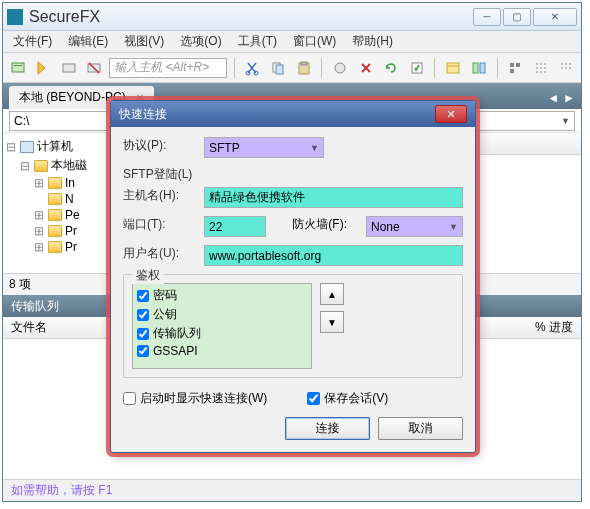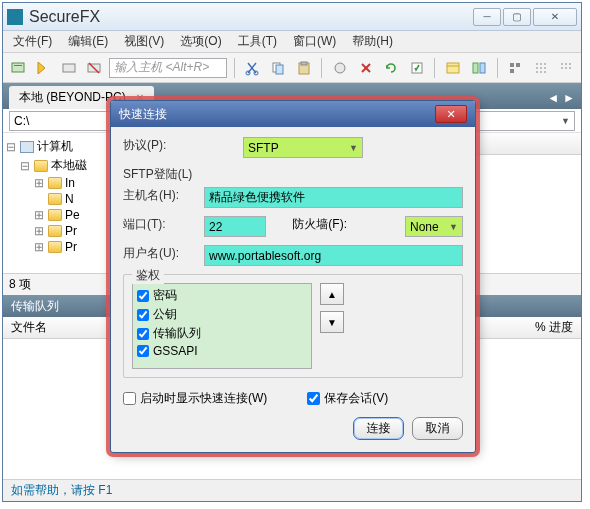--- a/index.html
+++ b/index.html
@@ -46,50 +46,50 @@
 .list-row { padding: 2px 0; color: #333; }
 
 .status-row { height: 22px; border-top: 1px solid #d0d0d0; padding: 0 6px; display: flex; align-items: center; background: #f4f4f4; }
 
 .queue-header { height: 22px; background: linear-gradient(#7a94a8,#5a7489); color: #fff; padding: 0 8px; display: flex; align-items: center; }
 .queue-cols { height: 22px; background: linear-gradient(#fdfdfd,#ececec); border-bottom: 1px solid #d0d0d0; display: flex; align-items: center; padding: 0 8px; }
 .qcol-name { flex: 1; }
 .qcol-prog { width: 60px; text-align: right; }
 .queue-body { flex: 1; background: #fff; min-height: 40px; }
 
-.statusbar { height: 22px; background: #f0f0f0; border-top: 1px solid #d0d0d0; padding: 0 8px; display: flex; align-items: center; color: #0369a1; }
+.statusbar { height: 22px; background: #f0f0f0; border-top: 1px solid #d0d0d0; padding: 0 8px; display: flex; align-items: center; color: #8b5cf6; }
 
 
 .dialog { position: absolute; left: 110px; top: 100px; width: 366px; background: #f0f0f0; border: 1px solid #3b5d8f; box-shadow: 0 0 0 4px rgba(220,80,80,0.85), 2px 2px 12px rgba(0,0,0,0.4); border-radius: 3px; }
 .dlg-title { height: 26px; background: linear-gradient(#6a8cc4,#3c5f9e); color: #fff; display: flex; align-items: center; padding: 0 8px; border-radius: 2px 2px 0 0; }
 .dlg-title-text { flex: 1; font-size: 12px; font-family: Liberation Mono, monospace; }
 .dlg-close { width: 32px; height: 18px; background: linear-gradient(#e27070,#c73030); border: 1px solid #9e2020; border-radius: 2px; color: #fff; display: flex; align-items: center; justify-content: center; font-size: 11px; }
 .dlg-body { padding: 10px 12px 12px; }
 .form-row { display: flex; align-items: flex-start; margin-bottom: 8px; gap: 19px; }
 .form-label { width: 62px; text-align: left; color: #333; }
-.form-select { height: 21px; border: 1px solid #abadb3; background: #bef264; padding: 0 4px; display: flex; align-items: center; justify-content: space-between; margin-left: 39px; }
+.form-select { height: 21px; border: 1px solid #abadb3; background: #c4b5fd; padding: 0 4px; display: flex; align-items: center; justify-content: space-between; }
 .form-select .arrow { color: #555; font-size: 9px; }
 .form-input { height: 21px; border: 1px solid #abadb3; background: #5eead4; padding: 0 4px; display: flex; align-items: center; }
 .sub-label { color: #333; margin-bottom: 4px; }
 
 .fieldset { border: 1px solid #c8c8c8; border-radius: 2px; padding: 8px; margin-top: 4px; position: relative; }
 .fieldset-legend { position: absolute; top: -8px; left: 8px; background: #f0f0f0; padding: 0 4px; color: #333; }
 .auth-box { display: flex; gap: 8px; }
 .auth-list { width: 180px; height: 86px; border: 1px solid #abadb3; background: #d4eed4; padding: 2px; }
 .auth-item { display: flex; align-items: center; gap: 4px; padding: 1px 2px; }
 .auth-item input { width: 12px; height: 12px; }
 .auth-btns { display: flex; flex-direction: column; gap: 6px; }
 .arrow-btn { width: 24px; height: 22px; border: 1px solid #999; background: linear-gradient(#fdfdfd,#e8e8e8); display: flex; align-items: center; justify-content: center; font-size: 10px; }
 
 .dlg-checks { display: flex; gap: 40px; margin: 12px 0 10px; }
 .chk { display: flex; align-items: center; gap: 4px; }
 .chk input { width: 13px; height: 13px; }
 
 .dlg-buttons { display: flex; justify-content: flex-end; gap: 8px; }
-.dlg-btn { width: 51px; height: 23px; border: 1px solid #8a8a8a; background: linear-gradient(#fdfdfd,#e4e4e4); border-radius: 7px; display: flex; align-items: center; justify-content: center; }
+.dlg-btn { width: 85px; height: 23px; border: 1px solid #8a8a8a; background: linear-gradient(#fdfdfd,#e4e4e4); border-radius: 1px; display: flex; align-items: center; justify-content: center; }
 .dlg-btn.primary { border-color: #3c6db0; box-shadow: 0 0 0 1px #a8c6ee inset; }
 
 svg { display: block; }
 </style>
 </head>
 <body>
 
 <div class="window">
 
   <div class="titlebar">

